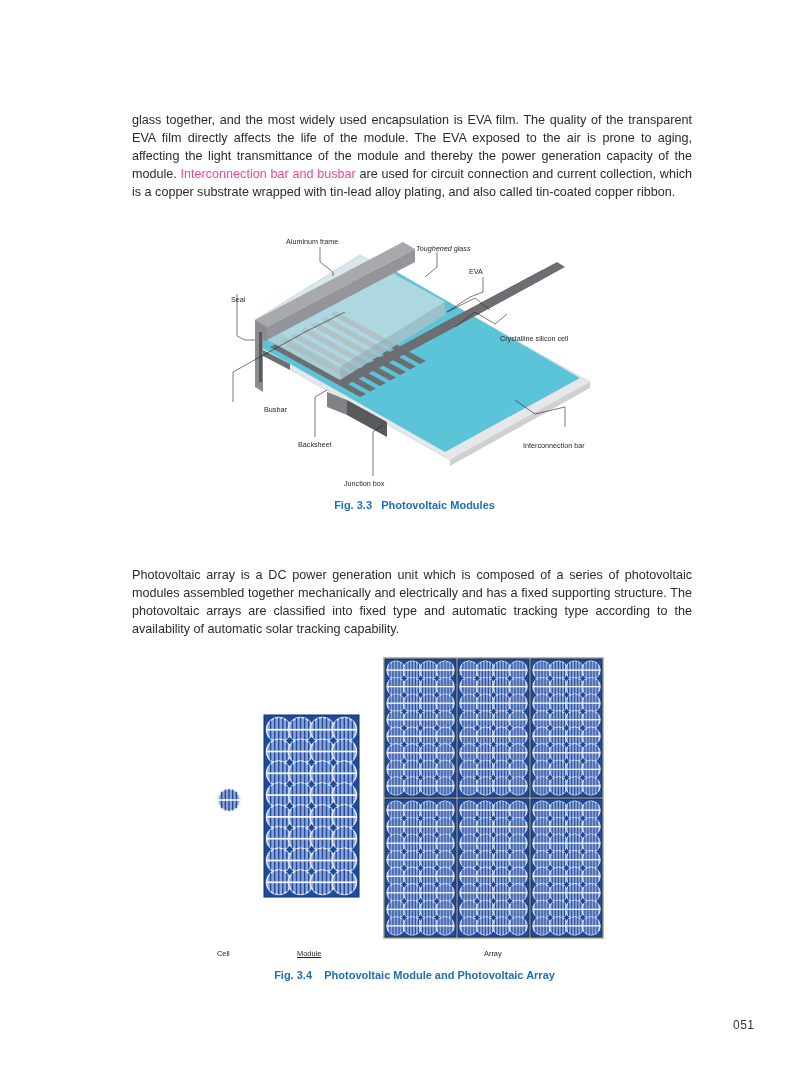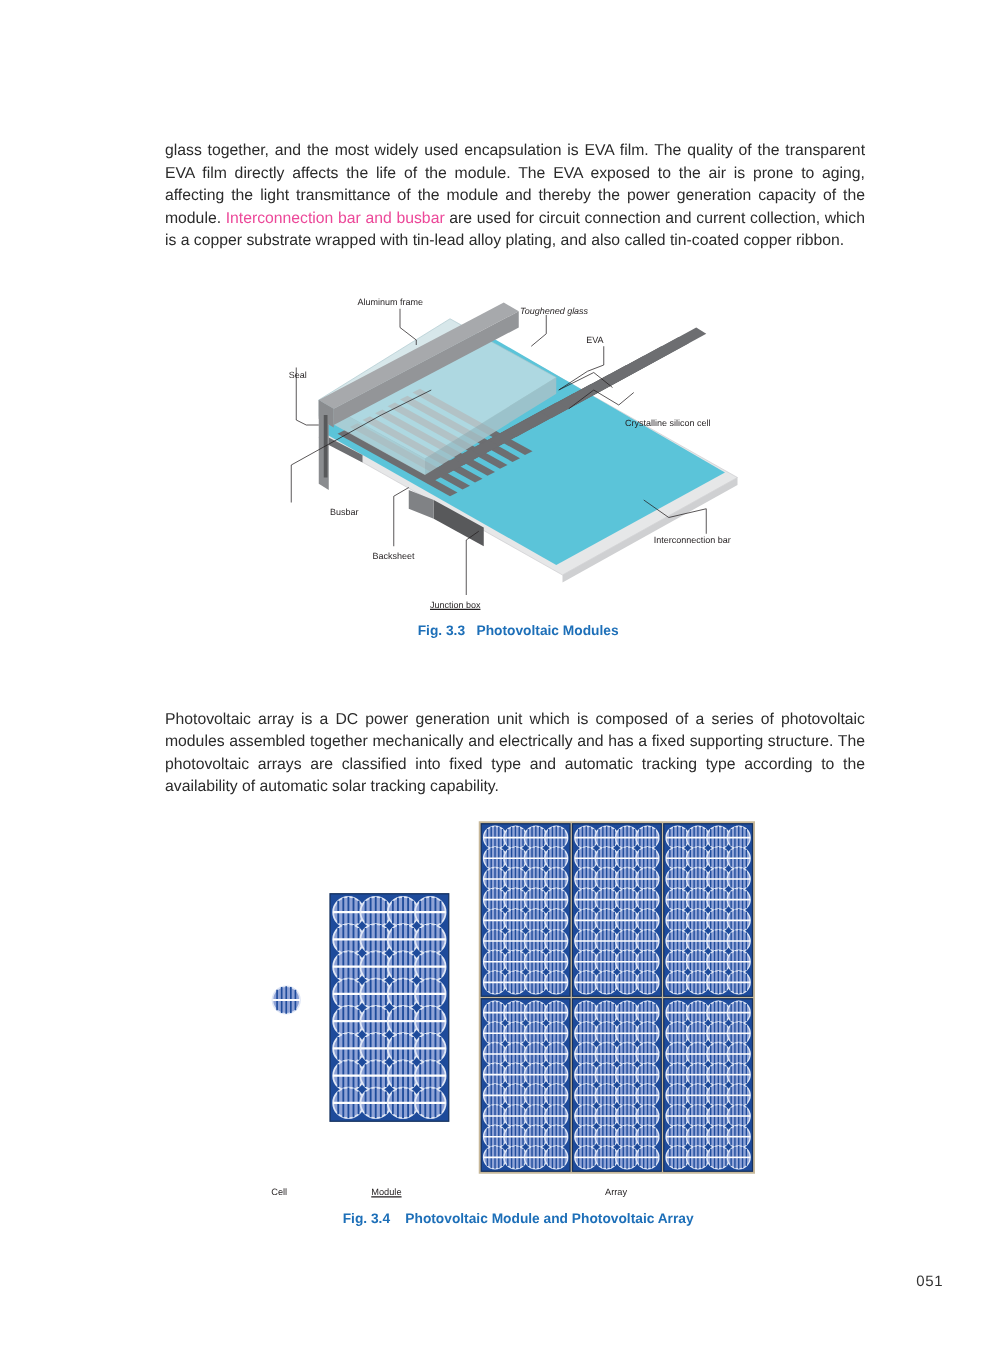--- a/index.html
+++ b/index.html
@@ -63,23 +63,23 @@
     <polygon points="40,88 40,155 48,160 48,95" fill="#8a8c8f"></polygon>
     <rect x="44" y="100" width="3" height="50" fill="#58595b"></rect>
     <polygon points="48,118 75,132 75,138 48,124" fill="#6d6e71"></polygon>
   </svg>
   <div class="lbl" style="left:71px; top:5px;text-align:center;">Aluminum frame</div>
   <div class="lbl" style="left:201px; top:12px;font-style:italic;">Toughened glass</div>
   <div class="lbl" style="left:254px; top:35px;">EVA</div>
   <div class="lbl" style="left:16px; top:63px;">Seal</div>
   <div class="lbl" style="left:285px; top:65px;margin-top:37px;">Crystalline silicon cell</div>
   <div class="lbl" style="left:9px; top:173px;padding-left:40px;">Busbar</div>
-  <div class="lbl" style="left:308px; top:195px;text-align:right;">Interconnection bar</div>
+  <div class="lbl" style="left:308px; top:209px;text-align:right;">Interconnection bar</div>
   <div class="lbl" style="left:83px; top:208px;">Backsheet</div>
-  <div class="lbl" style="left:129px; top:247px;text-decoration:underline;">Junction box</div>
+  <div class="lbl" style="left:129px; top:247px;">Junction box</div>
   <svg width="400" height="262" style="pointer-events:none">
     <g stroke="#231f20" stroke-width="0.6" fill="none">
       <polyline points="105,15 105,30 118,40 118,44"></polyline>
       <polyline points="222,20 222,35 210,45"></polyline>
       <polyline points="268,45 268,60 255,65 232,80 260,66 275,78"></polyline>
       <polyline points="22,62 22,104 30,108 40,108"></polyline>
       <polyline points="292,82 280,92 260,80 240,95"></polyline>
       <polyline points="18,170 18,140 90,100 130,80"></polyline>
       <polyline points="350,195 350,175 320,182 300,168"></polyline>
       <polyline points="100,205 100,165 112,158"></polyline>

